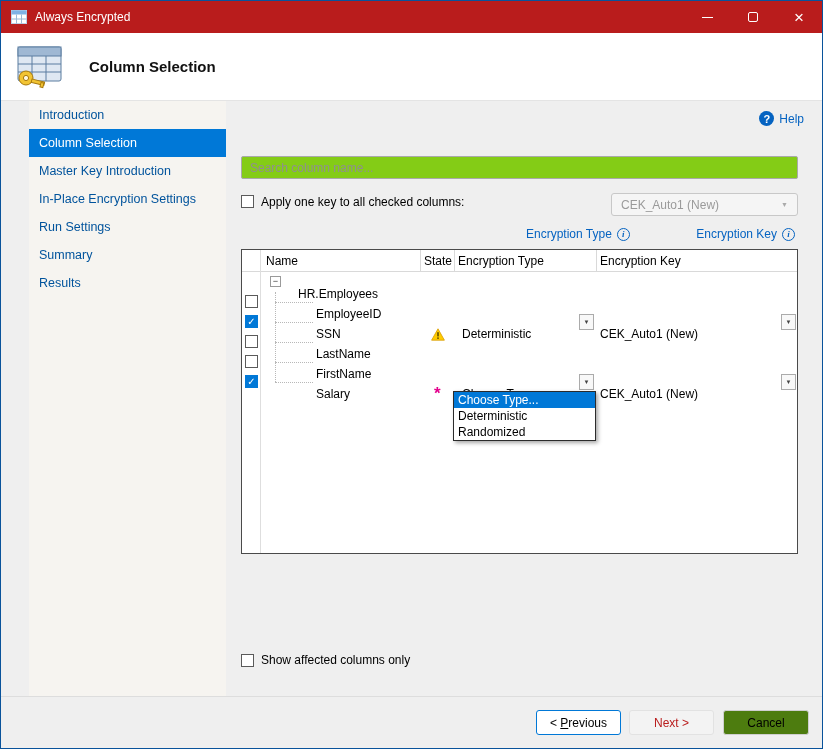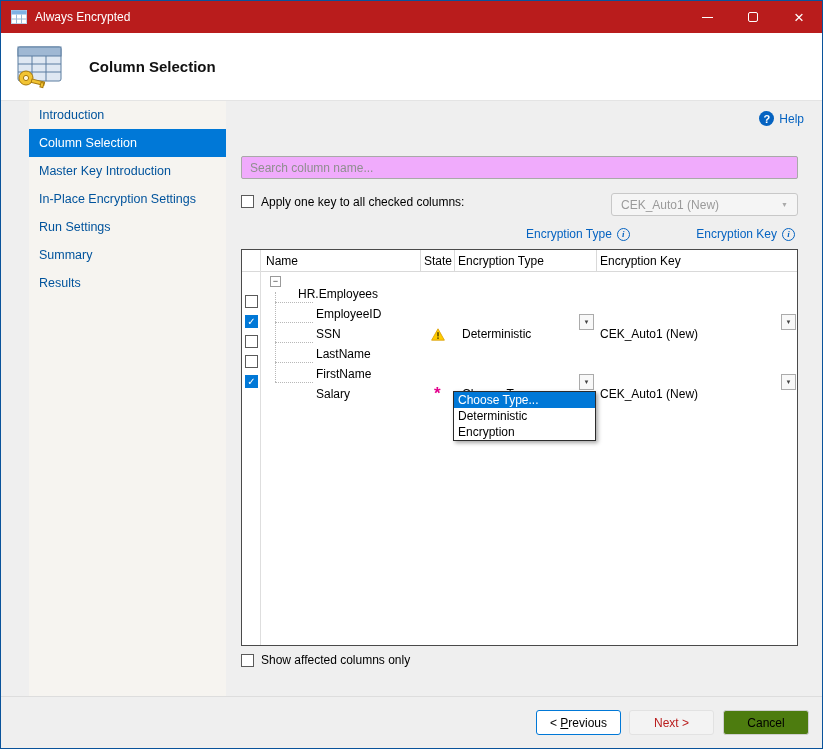--- a/index.html
+++ b/index.html
@@ -25,38 +25,38 @@
   .sidebar { position:absolute; left:0; top:100px; width:225px; bottom:52px; background:#f6f4f0; padding-top:0;margin-left:28px; }
   .side-item { height:28px; line-height:28px; padding-left:10px; font-size:12.5px; color:#00539c; cursor:pointer; white-space:nowrap; }
   .side-item.selected { background:#0078d7; color:#fff; }
 
   
   .main { position:absolute; left:225px; top:100px; right:0; bottom:52px; background:#efefef; }
   .help { position:absolute; top:10px; right:18px; display:flex; align-items:center; gap:5px; cursor:pointer; }
   .help-icon { width:15px; height:15px; border-radius:50%; background:#0563c1; color:#fff; font-size:11px; font-weight:bold; display:flex; align-items:center; justify-content:center; }
   .help-label { color:#0563c1; font-size:12px; }
 
-  .search { position:absolute; left:15px; top:55px; width:557px; height:23px; border:1px solid #a9a9a9; border-radius:2px; padding:0 8px; font-size:12px; color:#333; background:#f0abfc; font-family:inherit; }
+  .search { position:absolute; left:15px; top:55px; width:557px; height:23px; border:1px solid #a9a9a9; border-radius:2px; padding:0 8px; font-size:12px; color:#333; background:#84cc16; font-family:inherit; }
   .search::placeholder { color:#8f8f8f; }
 
   .apply-row { position:absolute; left:15px; top:94px; height:23px; display:flex; gap:7px; }
   .cbx { width:13px; height:13px; border:1px solid #5a5a5a; background:#fff; display:inline-block; flex:0 0 auto; cursor:pointer; }
   .plain-label { font-size:12px; color:#000; }
 
   .key-combo { position:absolute; left:385px; top:92px; width:187px; height:23px; border:1px solid #c8c8c8; border-radius:3px; background:#f5f5f5; color:#9a9a9a; font-size:12px; display:flex; align-items:center; justify-content:space-between; padding:0 9px; }
   .key-combo .chev { font-size:7px; color:#aaaaaa; }
 
   .link-group { position:absolute; top:126px; display:flex; align-items:center; gap:5px; cursor:pointer; }
   .lg-type { left:300px; }
   .lg-key { right:27px; }
   .link { color:#0563c1; font-size:12px; }
   .info-icon { width:13px; height:13px; border-radius:50%; border:1px solid #0563c1; color:#0563c1; font-size:9px; font-weight:bold; font-style:italic; font-family:"Liberation Serif",serif; display:flex; align-items:center; justify-content:center; }
 
   
-  .grid { position:absolute; left:15px; top:148px; width:557px; height:397px; background:#fff; border:1px solid #4a4a4a; }
+  .grid { position:absolute; left:15px; top:148px; width:557px; height:305px; background:#fff; border:1px solid #4a4a4a; }
   .grid-header { position:absolute; left:0; top:0; right:0; height:22px; border-bottom:1px solid #d9d9d9; background:#fff; }
   .hsep { position:absolute; top:0; width:1px; height:22px; background:#d9d9d9; }
   .hlabel { position:absolute; top:0; height:22px; line-height:22px; font-size:12px; color:#000; white-space:nowrap; }
   .cbcol-line { position:absolute; left:18px; top:0; bottom:0; width:1px; background:#dedede; }
   #grid-body { position:absolute; left:0; top:22px; right:0; bottom:0; }
   .grid-row { position:relative; height:20px; }
   .grid-row .cell { position:absolute; top:12px; height:20px; line-height:20px; font-size:12px; color:#000; white-space:nowrap; }
   .expander { position:absolute; left:28px; top:4px; width:11px; height:11px; border:1px solid #9a9a9a; background:#fff; font-size:9px; line-height:9px; text-align:center; color:#333; cursor:pointer; }
   .gname { left:56px; }
   .cname { left:74px; }
@@ -230,21 +230,21 @@
             <span class="arrow t">▼</span>
             <span class="cell ckey">CEK_Auto1 (New)</span>
             <span class="arrow k">▼</span>
           </div>
         </div>
     </div>
 
     <div class="dropdown">
         <div class="dd-item selected">Choose Type...</div>
         <div class="dd-item">Deterministic</div>
-        <div class="dd-item">Encryption</div>
+        <div class="dd-item">Randomized</div>
       </div>
 
     <div class="show-affected">
       <span class="cbx"></span>
       <span class="plain-label">Show affected columns only</span>
     </div>
 
   </div>
 
   <div class="footer">

